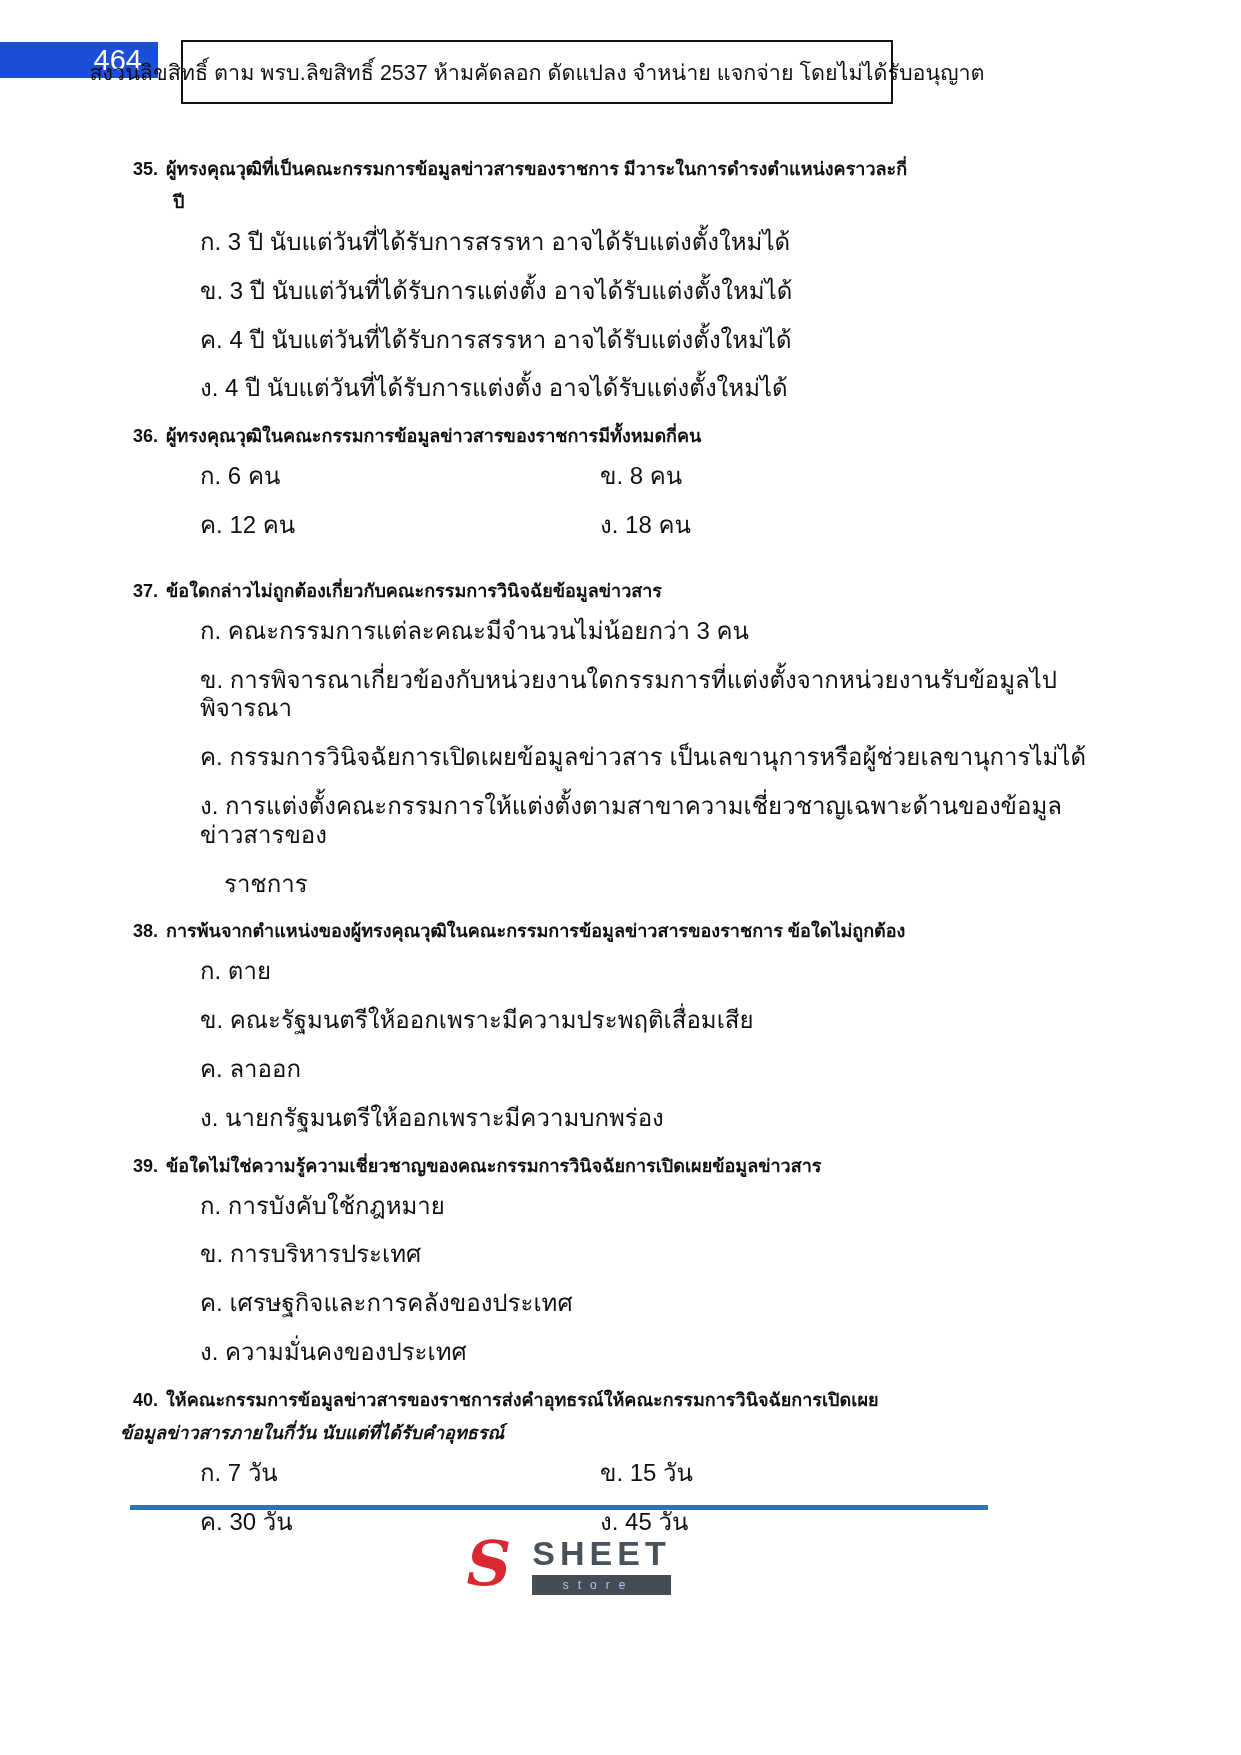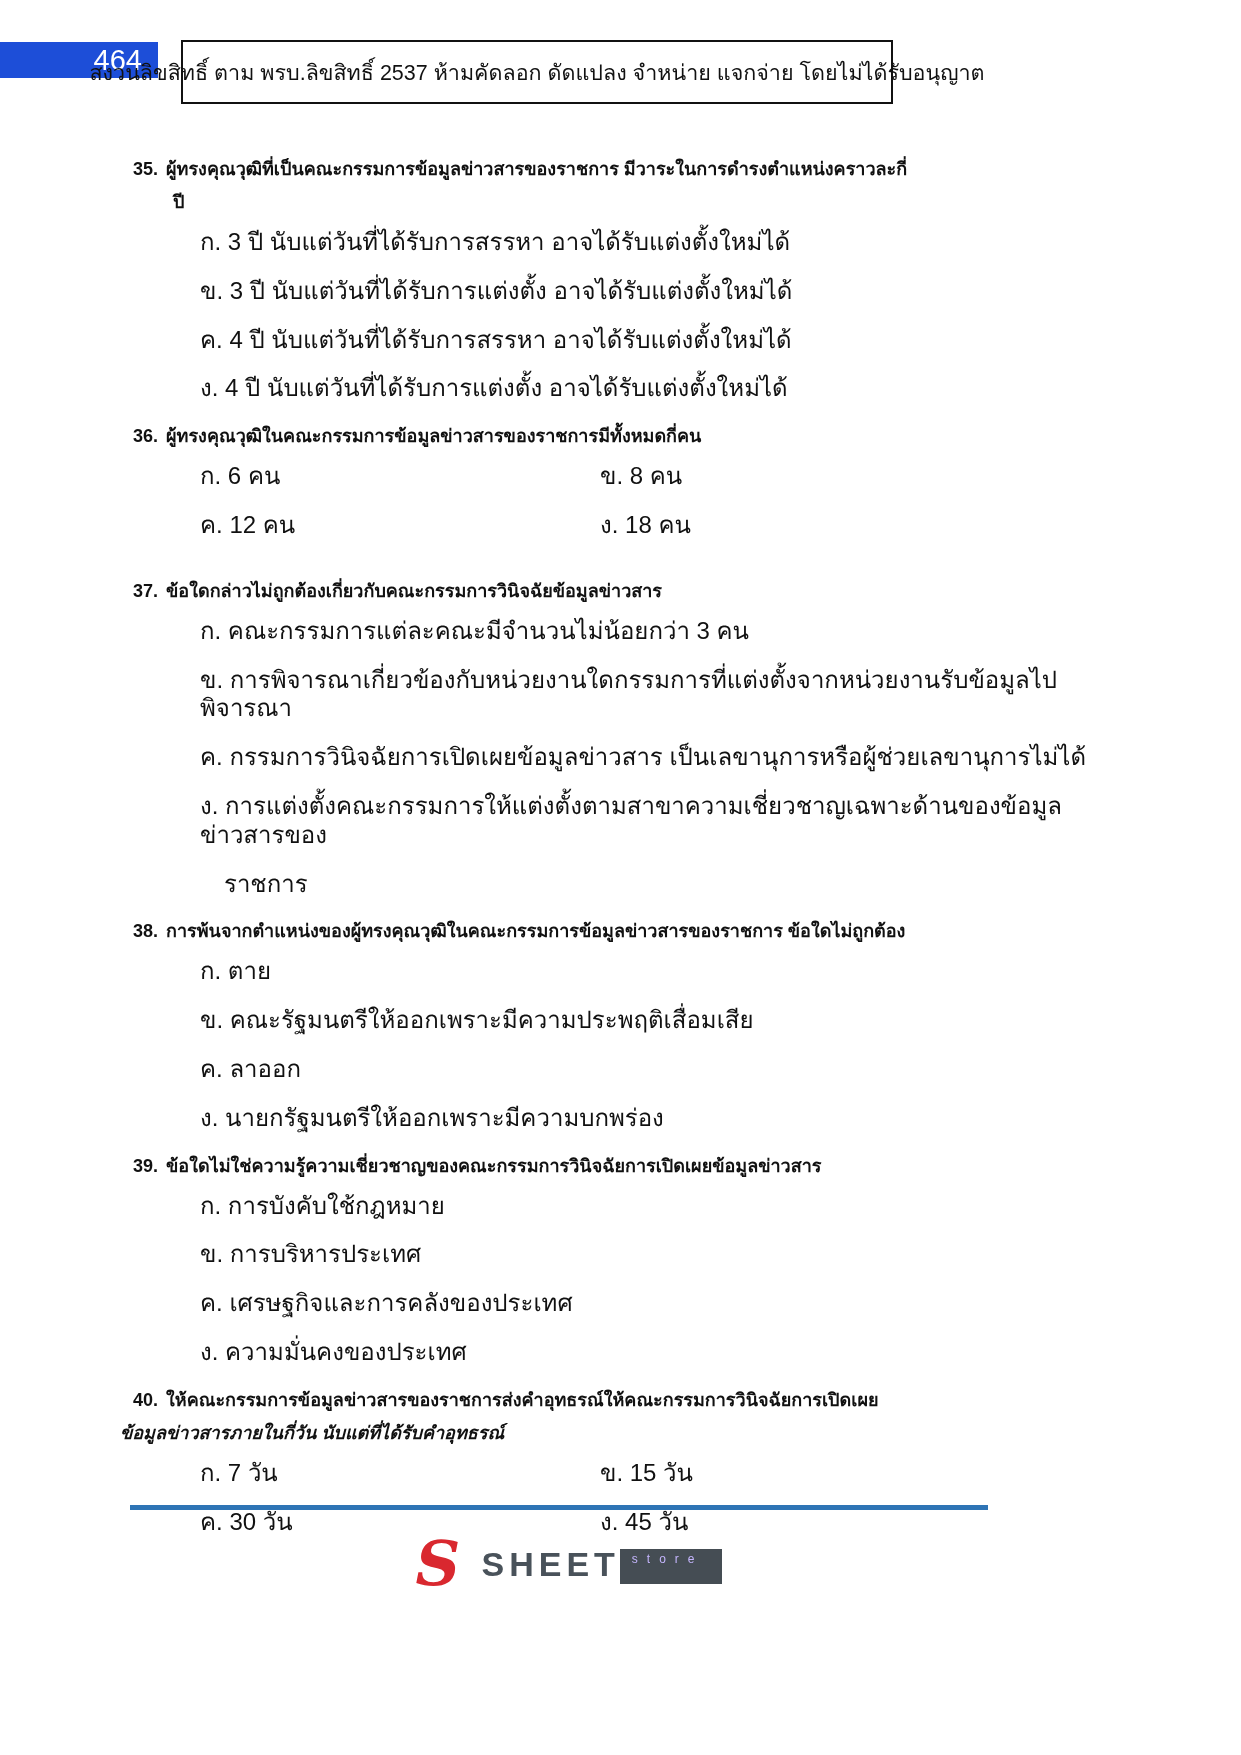--- a/index.html
+++ b/index.html
@@ -59,21 +59,21 @@
     position:absolute; left:130px; top:0;
     width:858px; height:5px;
     background:#2e74b5;
   }
   .brand {
     position:absolute; top:28px; left:0; right:110px;
     display:flex; align-items:center; justify-content:center;
     gap:14px;
   }
   .logo-s { width:58px; height:64px; }
-  .brand-text { display:flex; flex-direction:row; align-items:flex-start; }
+  .brand-text { display:flex; flex-direction:column; align-items:flex-start; }
   .brand-name {
     font-size:34px; font-weight:bold;
     color:#49525a; letter-spacing:5px;
     line-height:1.1;
   }
   .store-badge {
     background:#454d54; color:#c4b5fd;
     font-size:12px; letter-spacing:9px;
     padding:3px 18px 3px 12px;
     margin-top:3px;

